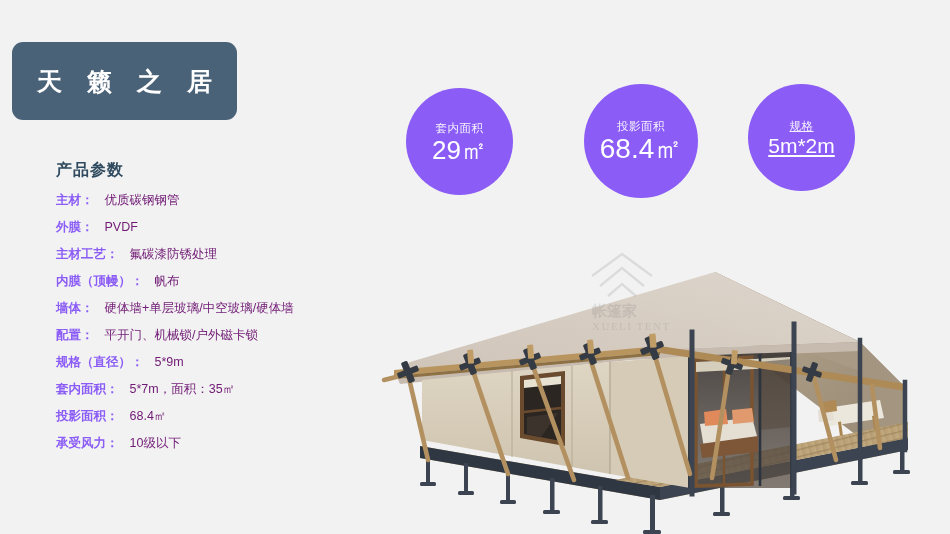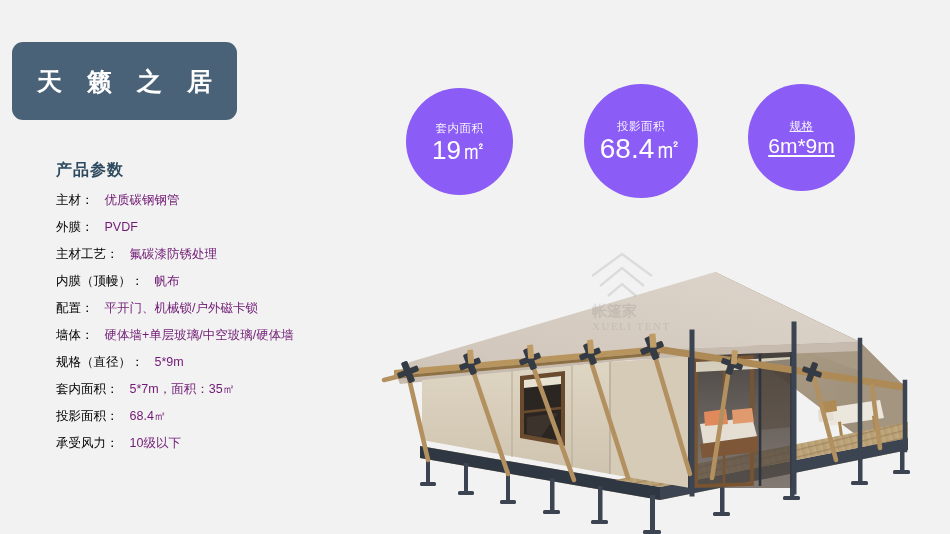--- a/index.html
+++ b/index.html
@@ -26,21 +26,21 @@
   
   .spec-panel{position:absolute;left:56px;top:160px;width:330px;}
   .group-heading{
     color:#2f4a5e;font-size:16px;font-weight:bold;letter-spacing:1px;
     margin:0 0 12px 0;
   }
   .group2-heading{margin-top:26px;}
   .spec-row{
     font-size:12.5px;line-height:14px;margin-bottom:13px;white-space:nowrap;
   }
-  .spec-row .k{color:#000000;font-weight:normal;}
+  .spec-row .k{color:#8b5cf6;font-weight:bold;}
   .spec-row .v{color:#701a75;font-weight:normal;margin-left:11px;}
 
   
   .badges{position:absolute;left:406px;top:84px;width:510px;height:120px;}
   .badge{
     position:absolute;border-radius:50%;
     background:#8b5cf6;
     display:flex;flex-direction:column;align-items:center;justify-content:center;
     color:#fff;text-align:center;
   }
@@ -64,31 +64,31 @@
 <div class="page">
 
   <div class="title-banner">
     <span class="txt">天 籁 之 居</span>
   </div>
 
   <div class="badges">
 
     <div class="badge badge-1">
       <span class="cap">套内面积</span>
-      <span class="val"><span>19</span><span>㎡</span></span>
+      <span class="val"><span>29</span><span>㎡</span></span>
     </div>
 
     <div class="badge badge-2">
       <span class="cap">投影面积</span>
       <span class="val"><span>68.4</span><span>㎡</span></span>
     </div>
 
     <div class="badge badge-3">
       <span class="cap">规格</span>
-      <span class="val"><span>6m*9m</span><span></span></span>
+      <span class="val"><span>5m*2m</span><span></span></span>
     </div>
 
   </div>
 
   <div class="spec-panel">
 
     <div class="group-heading">产品参数</div>
 
     <div class="spec-row">
       <span class="k">主材：</span><span class="v">优质碳钢钢管</span>
@@ -96,24 +96,24 @@
     <div class="spec-row">
       <span class="k">外膜：</span><span class="v">PVDF</span>
     </div>
     <div class="spec-row">
       <span class="k">主材工艺：</span><span class="v">氟碳漆防锈处理</span>
     </div>
     <div class="spec-row">
       <span class="k">内膜（顶幔）：</span><span class="v">帆布</span>
     </div>
     <div class="spec-row">
+      <span class="k">墙体：</span><span class="v">硬体墙+单层玻璃/中空玻璃/硬体墙</span>
+    </div>
+    <div class="spec-row">
       <span class="k">配置：</span><span class="v">平开门、机械锁/户外磁卡锁</span>
-    </div>
-    <div class="spec-row">
-      <span class="k">墙体：</span><span class="v">硬体墙+单层玻璃/中空玻璃/硬体墙</span>
     </div>
 
 
     <div class="spec-row">
       <span class="k">规格（直径）：</span><span class="v">5*9m</span>
     </div>
     <div class="spec-row">
       <span class="k">套内面积：</span><span class="v">5*7m，面积：35㎡</span>
     </div>
     <div class="spec-row">

